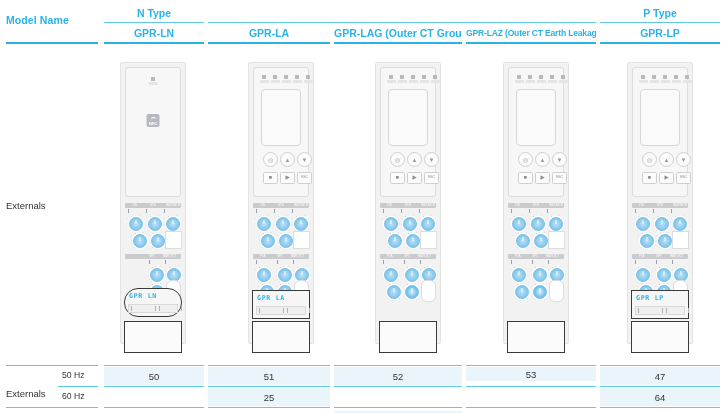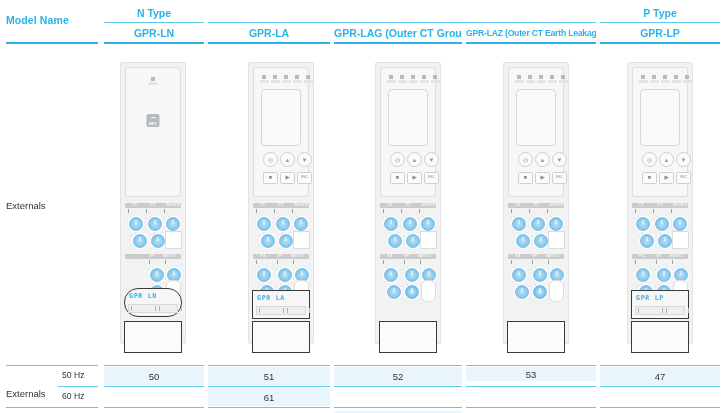--- a/index.html
+++ b/index.html
@@ -626,22 +626,23 @@
   <div class="freq-cell" style="left:600px;top:367px;width:120px;height:18px;">47</div>
 
   <div class="rule thin" style="left:58px;top:386px;width:40px;"></div>
   <div class="rule thin" style="left:104px;top:386px;width:100px;"></div>
   <div class="rule thin" style="left:208px;top:386px;width:122px;"></div>
   <div class="rule thin" style="left:334px;top:386px;width:128px;"></div>
   <div class="rule thin" style="left:466px;top:386px;width:130px;"></div>
   <div class="rule thin" style="left:600px;top:386px;width:120px;"></div>
 
   <div class="freq-sub" style="left:62px;top:391px;">60 Hz</div>
-  <div class="freq-cell" style="left:208px;top:388px;width:122px;height:18px;">61</div>
+  <div class="freq-cell" style="left:208px;top:388px;width:122px;height:18px;">25</div>
   <div class="freq-cell" style="left:334px;top:388px;width:128px;height:18px;margin-top:23px;">62</div>
+  <div class="freq-cell" style="left:600px;top:388px;width:120px;height:18px;">64</div>
 
   <div class="rule thin" style="left:6px;top:407px;width:92px;"></div>
   <div class="rule thin" style="left:104px;top:407px;width:100px;"></div>
   <div class="rule thin" style="left:208px;top:407px;width:122px;"></div>
   <div class="rule thin" style="left:334px;top:407px;width:128px;"></div>
   <div class="rule thin" style="left:466px;top:407px;width:130px;"></div>
   <div class="rule thin" style="left:600px;top:407px;width:120px;"></div>
 
 </div>
 

